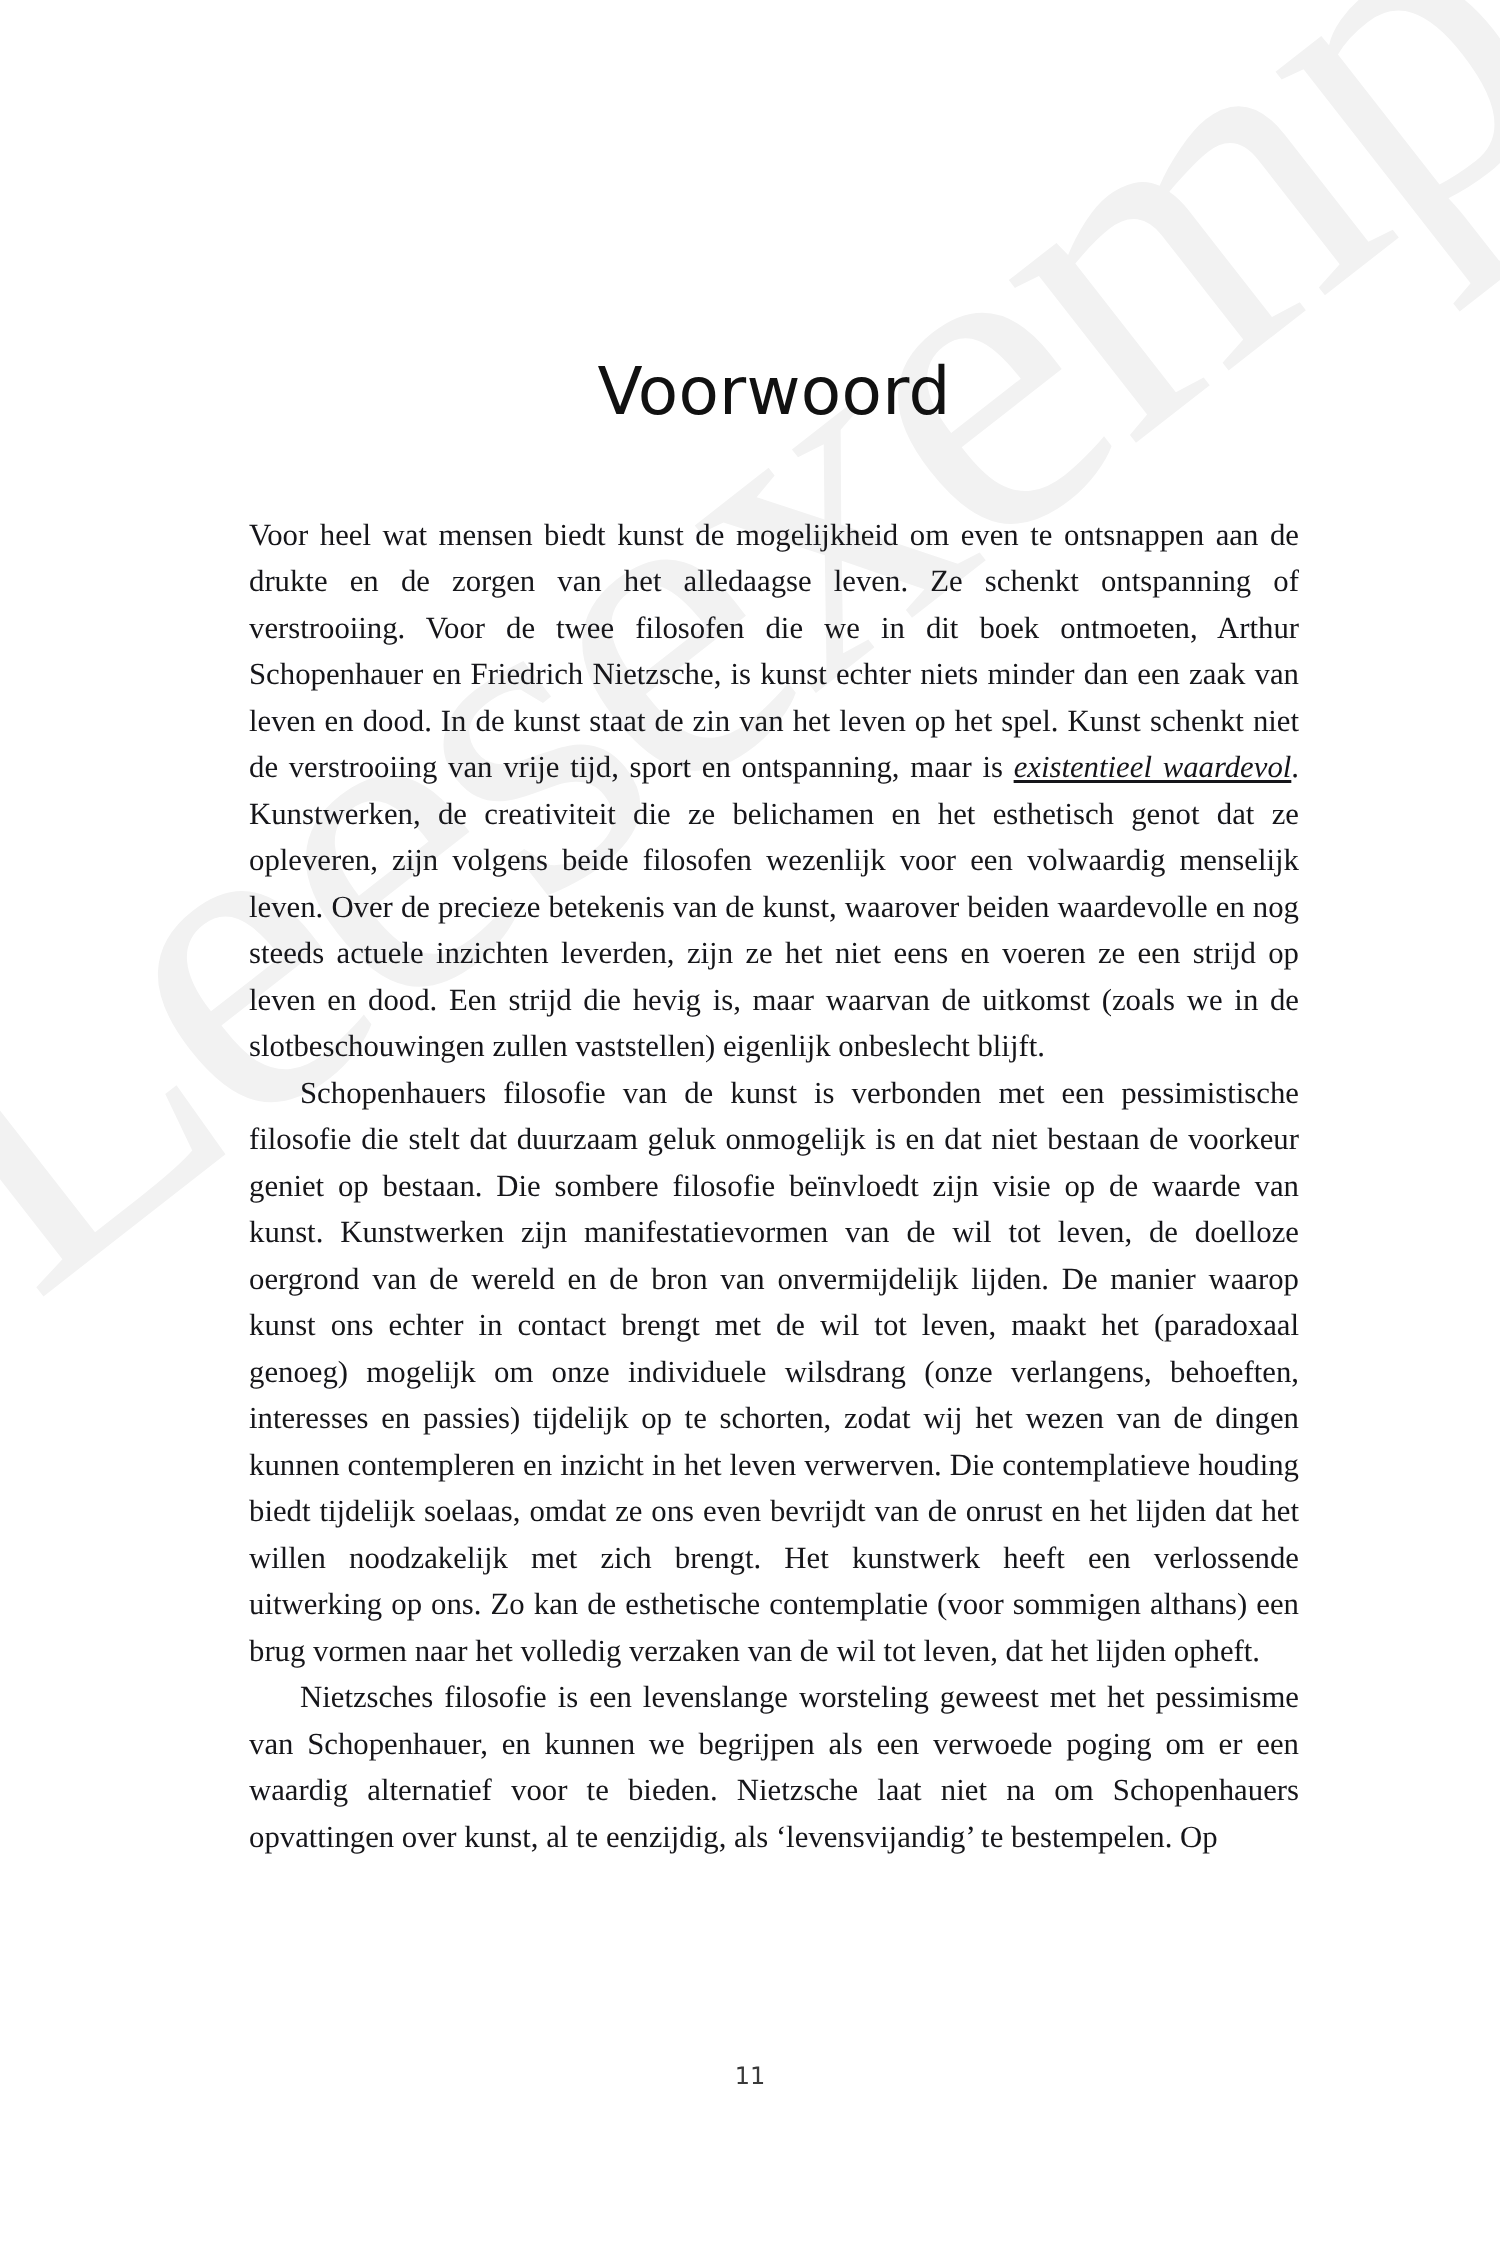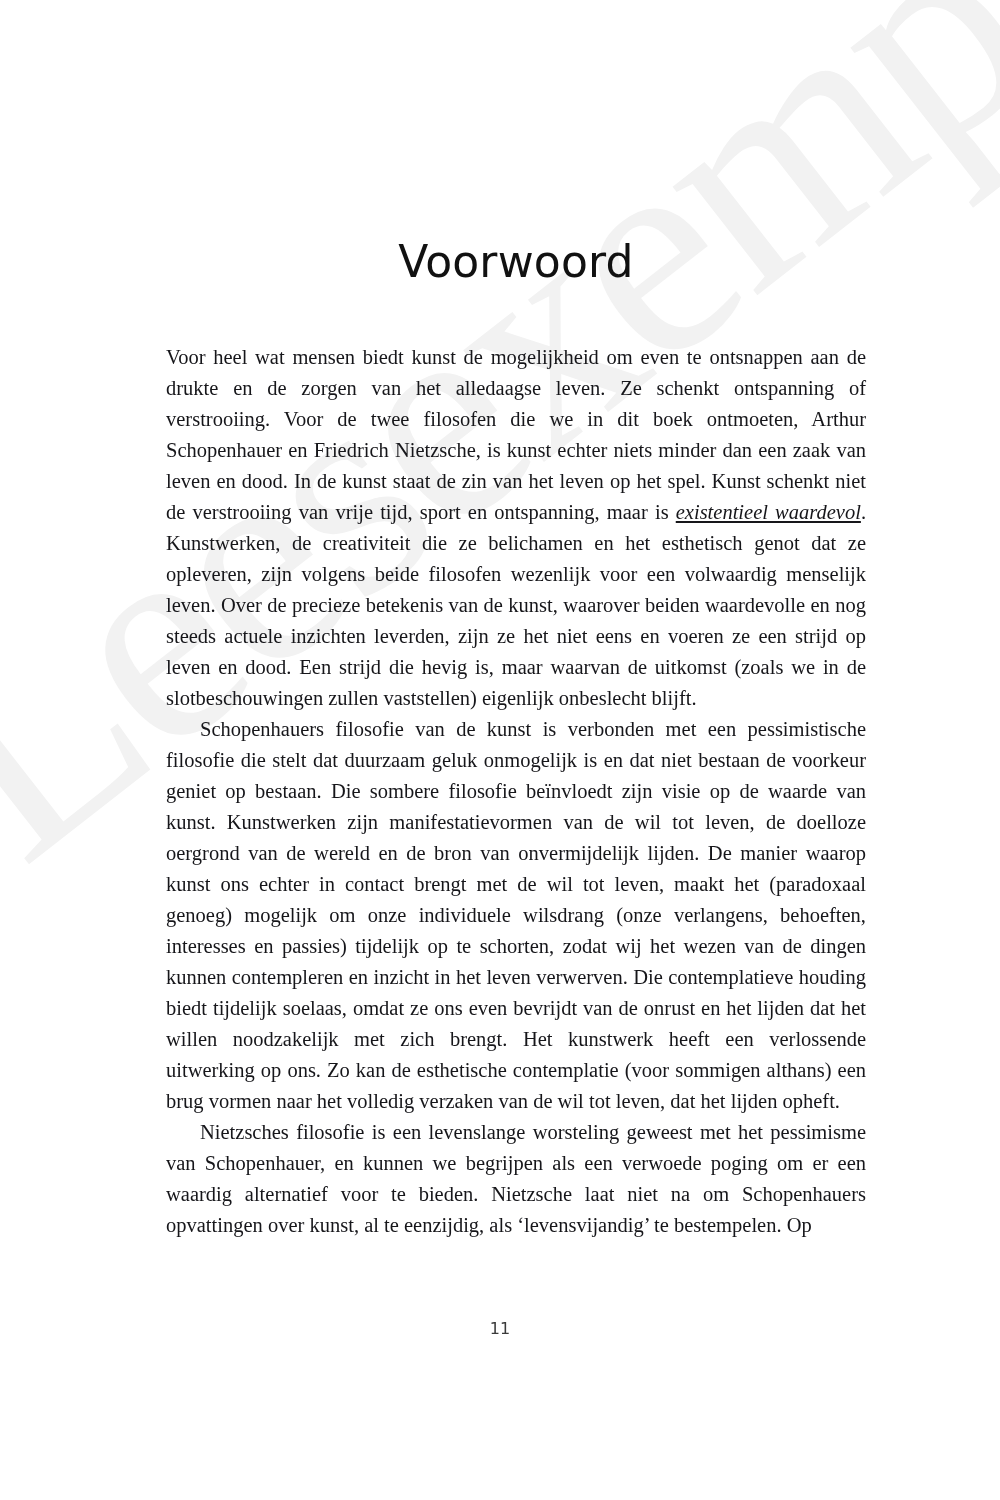--- a/index.html
+++ b/index.html
@@ -85,21 +85,21 @@
 
   .body-text em {
     font-style: italic;
     text-decoration: underline;
   }
 
   .page-number {
     position: absolute;
     left: 0;
     right: 0;
-    top: 1319px;
+    top: 1374px;
     text-align: center;
     font-family: "DejaVu Sans", "Liberation Sans", sans-serif;
     font-size: 16px;
     color: #3a3a3a;
     z-index: 1;
   }
 </style>
 </head>
 <body>
 

